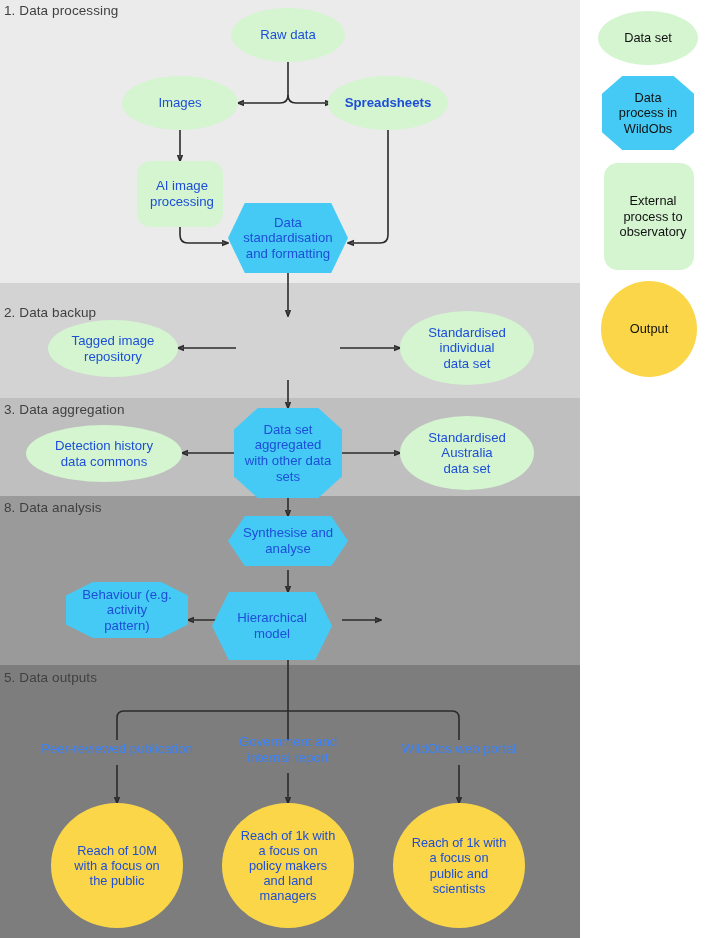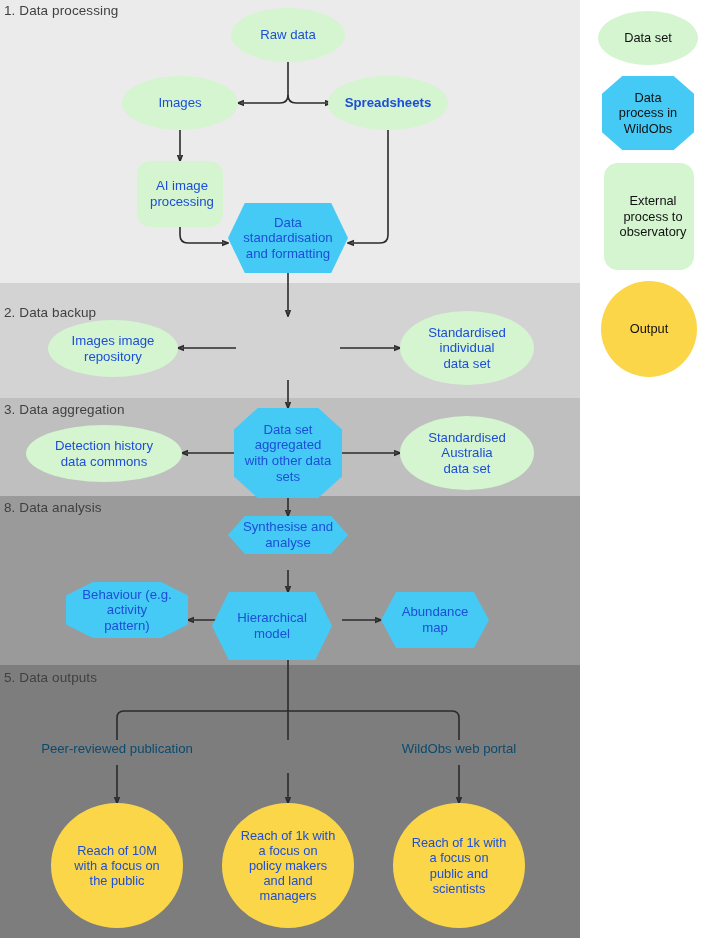--- a/index.html
+++ b/index.html
@@ -18,21 +18,21 @@
   .node span{display:block;white-space:pre-line;}
 
   .ellipse{border-radius:50%;background:#d4f5d0;}
   .rrect{border-radius:14px;background:#d4f5d0;padding-left:8px;}
   .circle{border-radius:50%;background:#fbd649;}
   .hex{background:#45caf5;
        clip-path:polygon(14% 0%,86% 0%,100% 50%,86% 100%,14% 100%,0% 50%);}
   .oct{background:#45caf5;
        clip-path:polygon(22% 0%,78% 0%,100% 24%,100% 76%,78% 100%,22% 100%,0% 76%,0% 24%);}
 
-  .edge-label{position:absolute;font-size:13.2px;color:#0c4a6e;text-align:center;
+  .edge-label{position:absolute;font-size:13.2px;color:#3b82f6;text-align:center;
               line-height:1.2;white-space:pre-line;}
 
   svg.wires{position:absolute;left:0;top:0;width:580px;height:938px;
             pointer-events:none;overflow:visible;}
   svg.wires path,svg.wires line{fill:none;stroke:#2b2b2b;stroke-width:1.6;}
 
   #legend{position:absolute;left:580px;top:0;width:129px;height:938px;background:#fff;}
   .lg{position:absolute;display:flex;align-items:center;justify-content:center;
       text-align:center;font-size:12.8px;line-height:1.2;color:#111;box-sizing:border-box;}
   .lg span{display:block;white-space:pre-line;}
@@ -118,21 +118,21 @@
   </div>
 
   <div class="node hex" style="left:228px;top:203px;width:120px;height:70px;">
     <span>Data
 standardisation
 and formatting</span>
   </div>
 
 
   <div class="node ellipse" style="left:48px;top:320px;width:130px;height:57px;">
-    <span>Images image
+    <span>Tagged image
 repository</span>
   </div>
 
   <div class="node ellipse" style="left:400px;top:311px;width:134px;height:74px;">
     <span>Standardised
 individual
 data set</span>
   </div>
 
   <div class="node oct" style="left:234px;top:408px;width:108px;height:90px;">
@@ -146,43 +146,41 @@
     <span>Detection history
 data commons</span>
   </div>
 
   <div class="node ellipse" style="left:400px;top:416px;width:134px;height:74px;">
     <span>Standardised
 Australia
 data set</span>
   </div>
 
-  <div class="node hex" style="left:228px;top:516px;width:120px;height:38px;">
+  <div class="node hex" style="left:228px;top:516px;width:120px;height:50px;">
     <span>Synthesise and
 analyse</span>
   </div>
 
   <div class="node hex" style="left:212px;top:592px;width:120px;height:68px;text-align:center;">
     <span>Hierarchical
 model</span>
   </div>
 
   <div class="node oct" style="left:66px;top:582px;width:122px;height:56px;">
     <span>Behaviour (e.g.
 activity
 pattern)</span>
   </div>
 
-  <div class="node hex" style="left:381px;top:592px;width:108px;height:56px;">
-    <span>Abundance
-map</span>
-  </div>
 
   <div class="edge-label" style="left:17px;top:741px;width:200px;">Peer-reviewed publication</div>
 
+  <div class="edge-label" style="left:213px;top:734px;width:150px;">Government and
+internal report</div>
 
   <div class="edge-label" style="left:372px;top:741px;width:174px;">WildObs web portal</div>
 
   <div class="node circle" style="left:51px;top:803px;width:132px;height:125px;font-size:12.8px;">
     <span>Reach of 10M
 with a focus on
 the public</span>
   </div>
 
   <div class="node circle" style="left:222px;top:803px;width:132px;height:125px;font-size:12.8px;">

